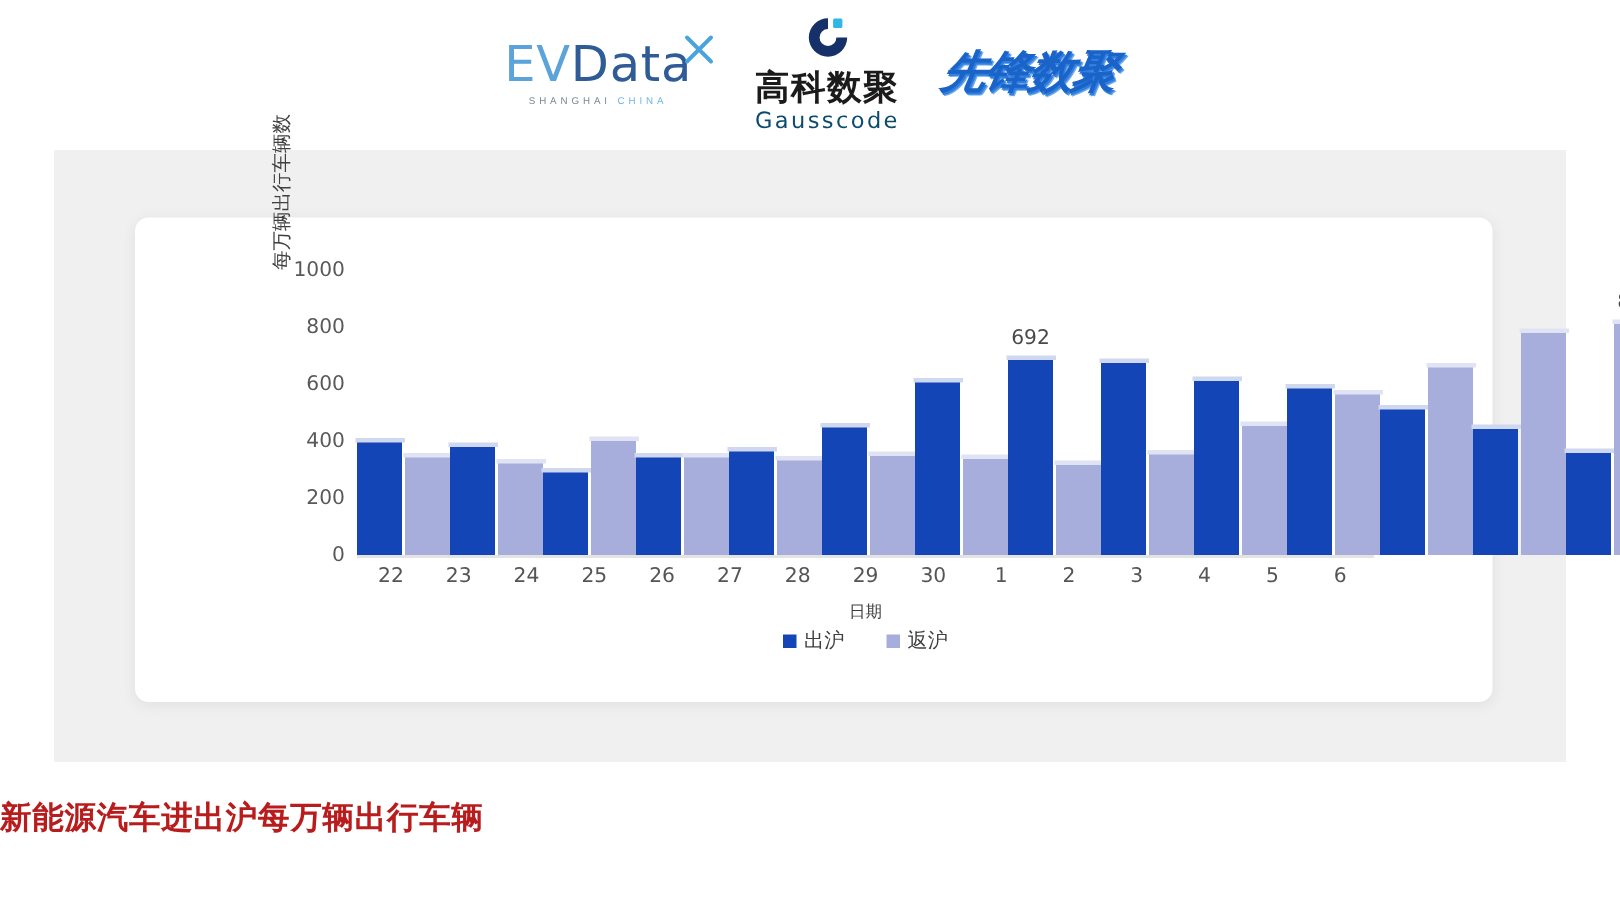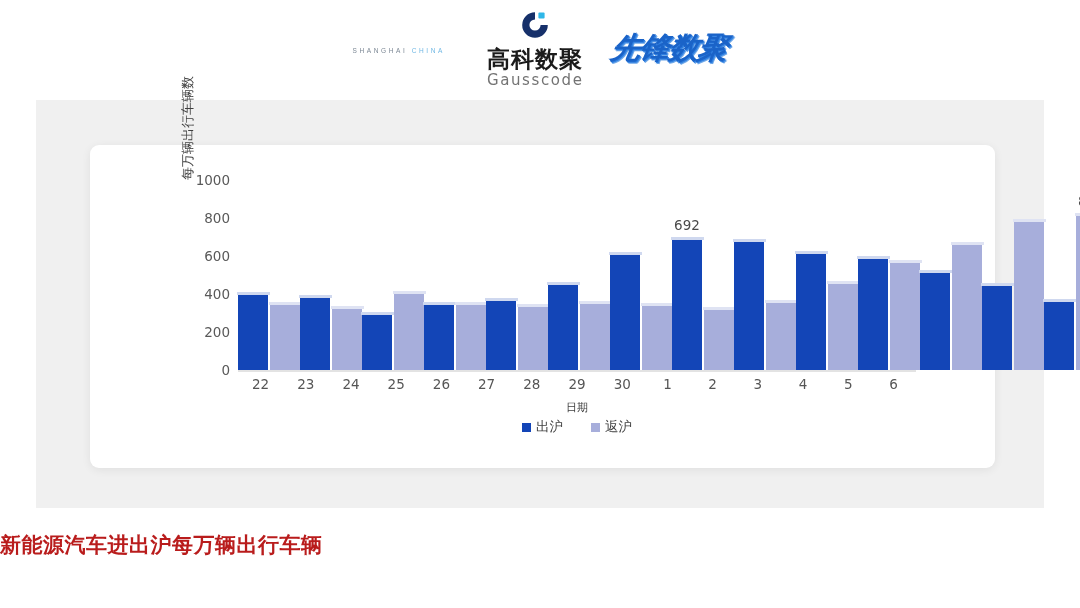--- a/index.html
+++ b/index.html
@@ -36,21 +36,21 @@
 
   
   .logo-gauss{display:flex;align-items:center;gap:7px;}
   .gauss-mark{position:relative;width:32px;height:32px;flex:0 0 32px;}
   .gauss-text{display:flex;flex-direction:column;line-height:1;}
   .gauss-cn{
     font-size:23px;font-weight:700;color:#1b1b1b;letter-spacing:1px;
     font-family:"DejaVu Sans","Liberation Sans",sans-serif;
   }
   .gauss-en{
-    font-size:15px;color:#737373;letter-spacing:1.6px;margin-top:2px;
+    font-size:15px;color:#0c4a6e;letter-spacing:1.6px;margin-top:2px;
     font-family:"DejaVu Sans",sans-serif;
   }
 
   
   .logo-xf{
     font-size:30px;font-weight:700;font-style:italic;letter-spacing:-1px;
     color:#1a63c8;
     font-family:"DejaVu Sans","Liberation Sans",sans-serif;
     transform:skewX(-10deg);
     text-shadow:1px 1px 0 #2f7fe0, 2px 2px 0 #6fa8e8;
@@ -150,20 +150,26 @@
   }
 </style>
 </head>
 <body>
 
 <div class="page">
 
   <div class="logo-bar">
 
     <div class="logo logo-evdata">
+      <div class="evdata-word">
+        <span class="ev">EV</span><span class="data">Data</span>
+        <svg class="evdata-x" viewBox="0 0 22 22">
+          <path d="M3 3 L19 19 M19 3 L3 19" stroke="#4aa3dd" stroke-width="2.6" fill="none" stroke-linecap="round"></path>
+        </svg>
+      </div>
       <div class="evdata-sub">
         <span>SHANGHAI</span>
         <span class="cn">CHINA</span>
       </div>
     </div>
 
     <div class="logo logo-gauss">
       <div class="gauss-mark">
         <svg viewBox="0 0 32 32" width="32" height="32">
           <path d="M16 3.2 A12.8 12.8 0 1 0 28.8 16 L21.6 16 A5.6 5.6 0 1 1 16 10.4 Z" fill="#16306a"></path>

